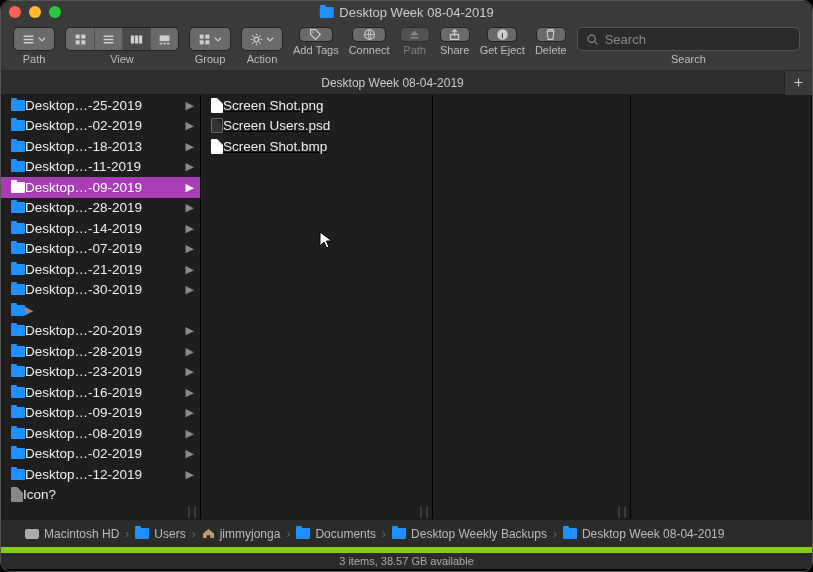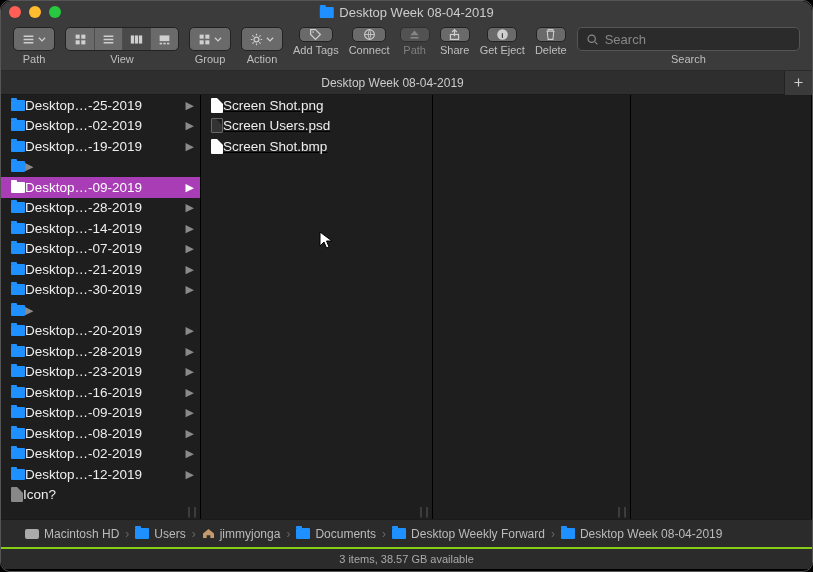--- a/index.html
+++ b/index.html
@@ -67,21 +67,21 @@
 .cursor { position: absolute; left: 318px; top: 230px; width: 16px; height: 20px; pointer-events: none; z-index: 50; }
 
 
 .pathbar { height: 28px; background: #2b2b2b; border-top: 1px solid #1a1a1a; display: flex; align-items: center; padding: 0 24px; gap: 6px; font-size: 12px; color: #bbb; }
 .path-seg { display: flex; align-items: center; gap: 5px; }
 .path-sep { color: #666; }
 .hd-icon { width: 14px; height: 10px; background: #aaa; border-radius: 2px; display: inline-block; }
 .house-icon { width: 13px; height: 11px; display: inline-block; }
 
 
-.statusbar { height: 22px; background: #2b2b2b; border-top: 2px solid #84cc16; display: flex; align-items: center; justify-content: center; font-size: 11px; color: #aaa; }
+.statusbar { height: 22px; background: #2b2b2b; border-top: 6px solid #84cc16; display: flex; align-items: center; justify-content: center; font-size: 11px; color: #aaa; }
 </style>
 </head>
 <body>
 
 <div class="titlebar">
   <div class="traffic-lights">
     <div class="light close"></div>
     <div class="light min"></div>
     <div class="light zoom"></div>
   </div>
@@ -261,25 +261,26 @@
         <span class="name">Desktop…-25-2019</span>
         <span class="arrow-right">▶</span>
       </div>
       <div class="row">
         <span class="folder-icon-small"></span>
         <span class="name">Desktop…-02-2019</span>
         <span class="arrow-right">▶</span>
       </div>
       <div class="row">
         <span class="folder-icon-small"></span>
-        <span class="name">Desktop…-19-2019</span>
-        <span class="arrow-right">▶</span>
-      </div>
-      <div class="row">
-        <span class="folder-icon-small"></span>
+        <span class="name">Desktop…-18-2013</span>
+        <span class="arrow-right">▶</span>
+      </div>
+      <div class="row">
+        <span class="folder-icon-small"></span>
+        <span class="name">Desktop…-11-2019</span>
         <span class="arrow-right">▶</span>
       </div>
       <div class="row selected">
         <span class="folder-icon-small"></span>
         <span class="name">Desktop…-09-2019</span>
         <span class="arrow-right">▶</span>
       </div>
       <div class="row">
         <span class="folder-icon-small"></span>
         <span class="name">Desktop…-28-2019</span>
@@ -398,21 +399,21 @@
       <span>jimmyjonga</span>
     </span>
     <span class="path-sep">›</span>
     <span class="path-seg">
       <span class="folder-icon-small"></span>
       <span>Documents</span>
     </span>
     <span class="path-sep">›</span>
     <span class="path-seg">
       <span class="folder-icon-small"></span>
-      <span>Desktop Weekly Forward</span>
+      <span>Desktop Weekly Backups</span>
     </span>
     <span class="path-sep">›</span>
     <span class="path-seg">
       <span class="folder-icon-small"></span>
       <span>Desktop Week 08-04-2019</span>
     </span>
   </div>
 
 <div class="statusbar">
   <span>3 items, 38.57 GB available</span>

